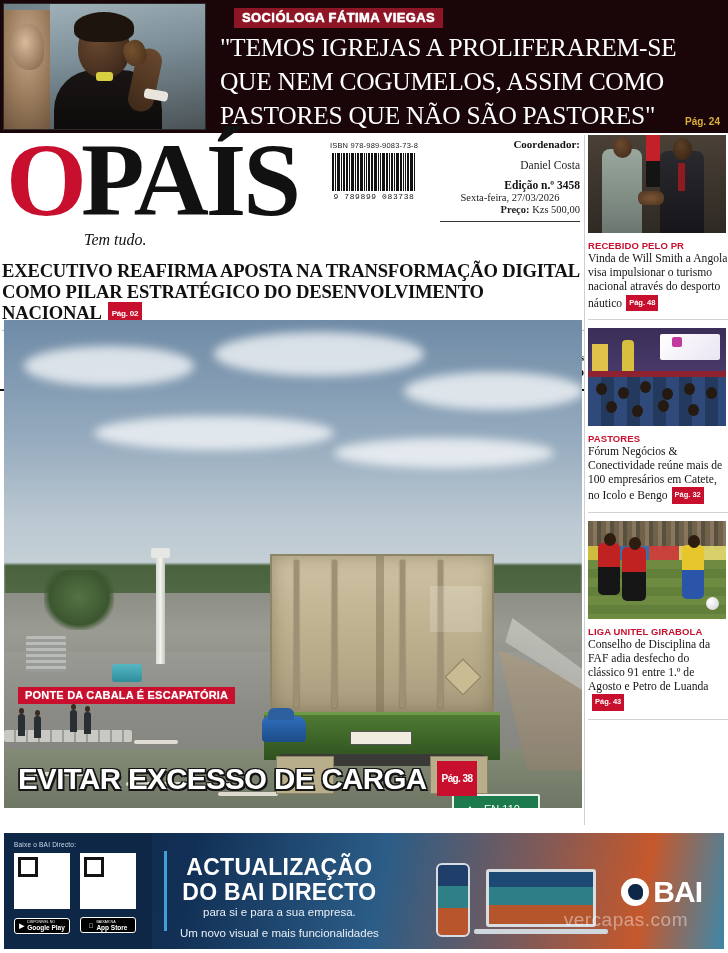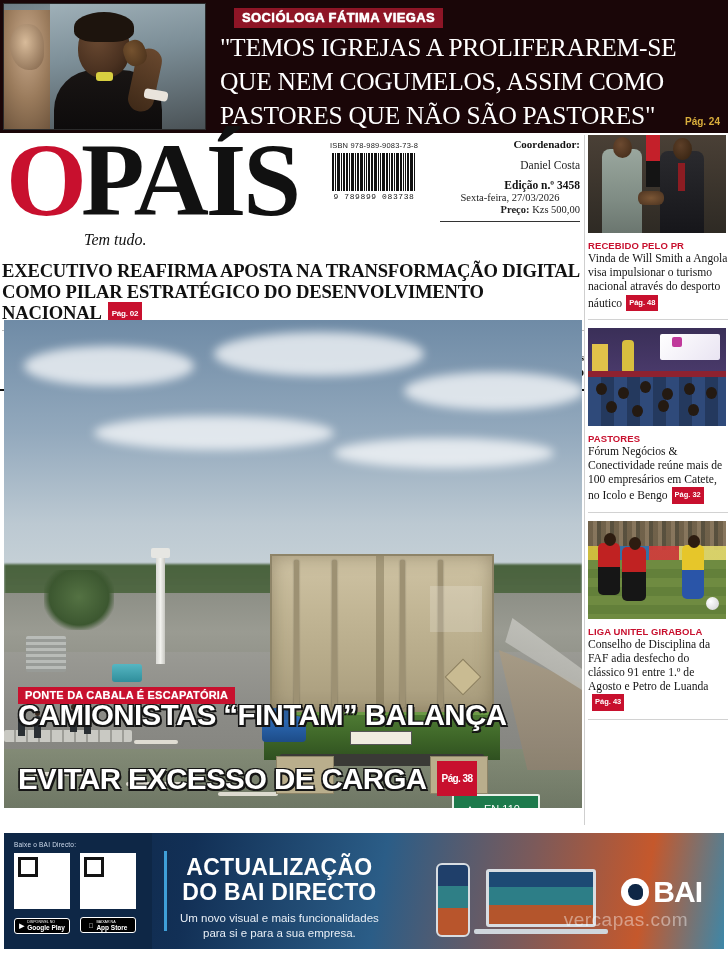--- a/index.html
+++ b/index.html
@@ -501,21 +501,21 @@
         <div class="head"></div>
       </div>
       <div class="sg-lines">
         <div>EN 110</div>
 
       </div>
     </div>
 
     <div class="mp-kicker">PONTE DA CABALA É ESCAPATÓRIA</div>
     <div class="mp-head">
-      <span>CAMIONISTAS “FINTAM” BALANÇA</span><br>
+      <br>
       <br>
       <span>EVITAR EXCESSO DE CARGA</span><span class="mp-pag">Pág. 38</span>
     </div>
   </div>
 
   <div class="sb-divider"></div>
   <div class="sidebar">
 
     <div class="sb-item">
       <div class="sb-photo">
@@ -592,22 +592,22 @@
           <span><span class="tiny">BAIXAR NA</span><span>App Store</span></span>
         </span>
       </div>
     </div>
 
     <div class="ad-vbar"></div>
 
     <div class="ad-mid">
       <div class="ad-t1">ACTUALIZAÇÃO</div>
       <div class="ad-t1">DO BAI DIRECTO</div>
+      <div class="ad-t2" style="margin-top:0">para si e para a sua empresa.</div>
       <div class="ad-t2">Um novo visual e mais funcionalidades</div>
-      <div class="ad-t2" style="margin-top:0">para si e para a sua empresa.</div>
     </div>
 
     <div class="ad-phone"></div>
     <div class="ad-laptop"></div>
     <div class="ad-lapbase"></div>
 
     <div class="ad-bai">
       <span class="mark"></span>
       <span class="word">BAI</span>
     </div>

